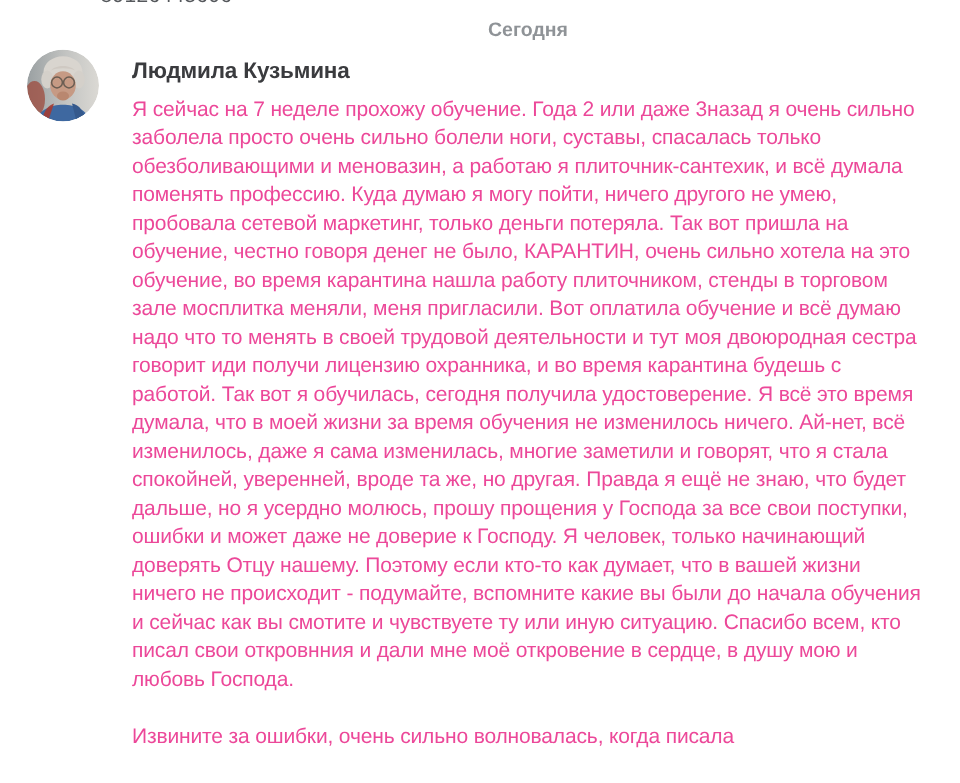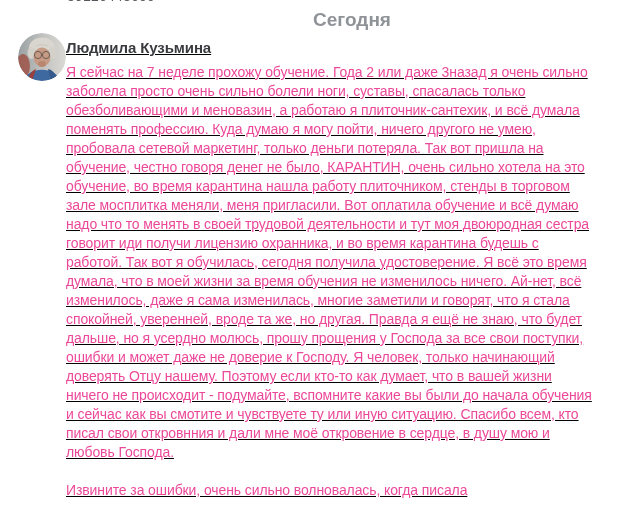--- a/index.html
+++ b/index.html
@@ -30,21 +30,21 @@
     margin-top: -12px;
     font-size: 14px;
     line-height: 17px;
     color: #55585c;
     letter-spacing: 0.2px;
   }
   
   .date-row {
     margin: 6px 4px 0 68px;
     text-align: center;
-    font-size: 19px;
+    font-size: 13px;
     font-weight: 600;
     line-height: 18px;
     color: #8f9397;
   }
   .comment {
     display: flex;
     align-items: flex-start;
     padding: 4px 18px 0 18px;
   }
   .avatar {
@@ -52,23 +52,23 @@
     width: 48px;
     height: 48px;
     border-radius: 50%;
     overflow: hidden;
     margin-top: 0px;
     cursor: pointer;
   }
   .avatar svg { display: block; }
   .content {
     flex: 1;
+    margin-left: 22px;
     min-width: 0;
     overflow: hidden;
-    text-decoration: underline;
   }
   .author {
     margin-top: 5px;
     font-size: 15px;
     font-weight: bold;
     line-height: 20px;
     color: #3a3b3e;
     letter-spacing: -0.1px;
     cursor: pointer;
   }

